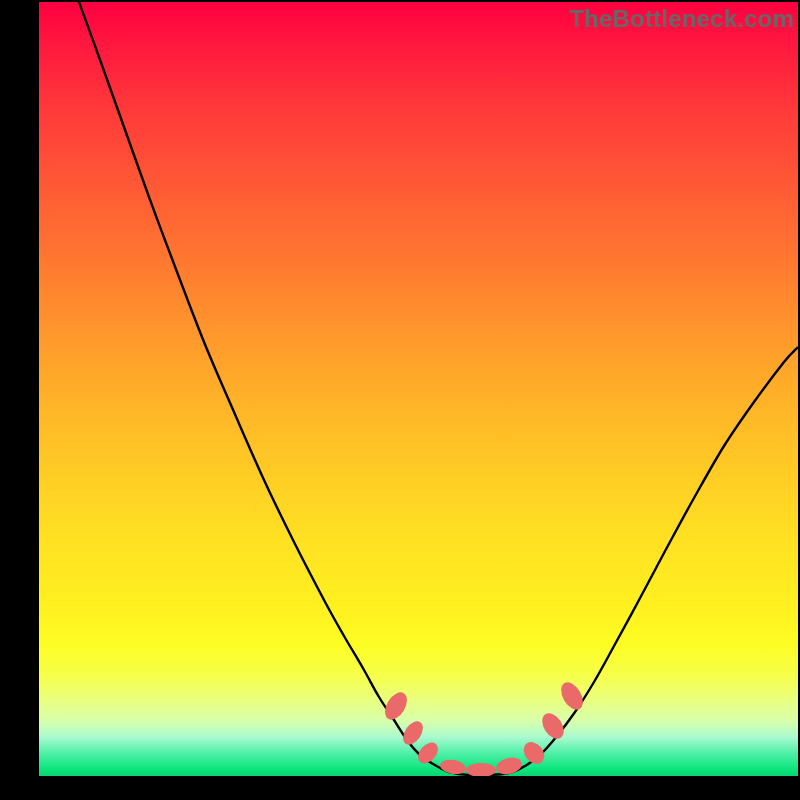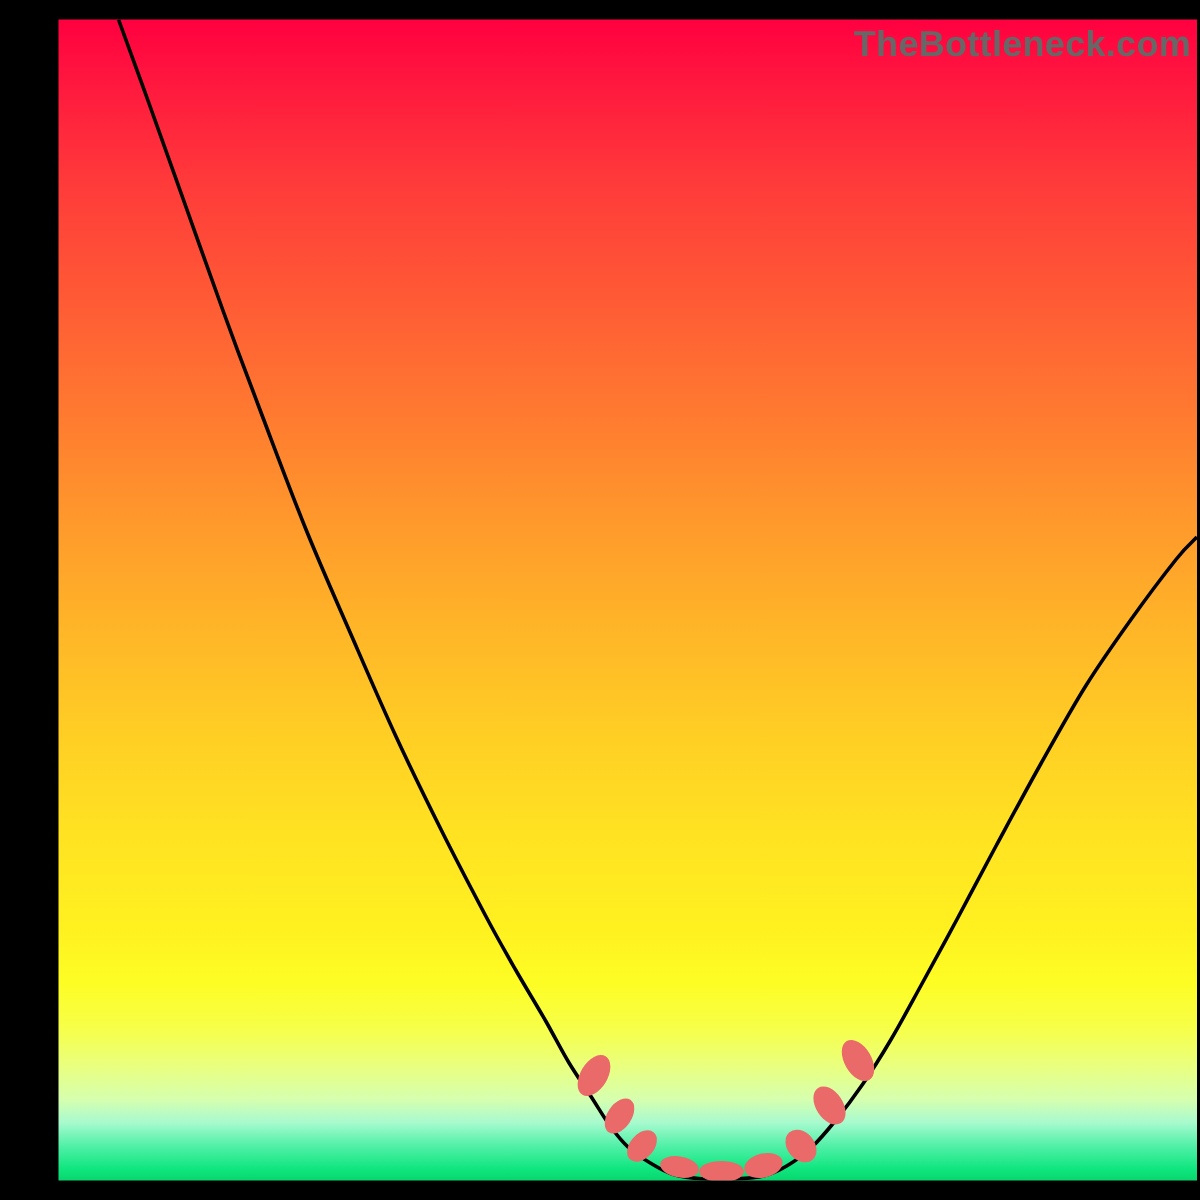--- a/index.html
+++ b/index.html
@@ -8,21 +8,20 @@
     width: 800px;
     height: 800px;
     font-family: Arial, Helvetica, sans-serif;
     background: #000;
   }
   .frame {
     position: relative;
     width: 800px;
     height: 659px;
     background: #000;
-    margin-top: 11px;
   }
   .plot {
     position: absolute;
     left: 39px;
     top: 2px;
     width: 759px;
     height: 774px;
     background: linear-gradient(to bottom,
       #ff0040 0%,
       #ff1a3e 6%,

